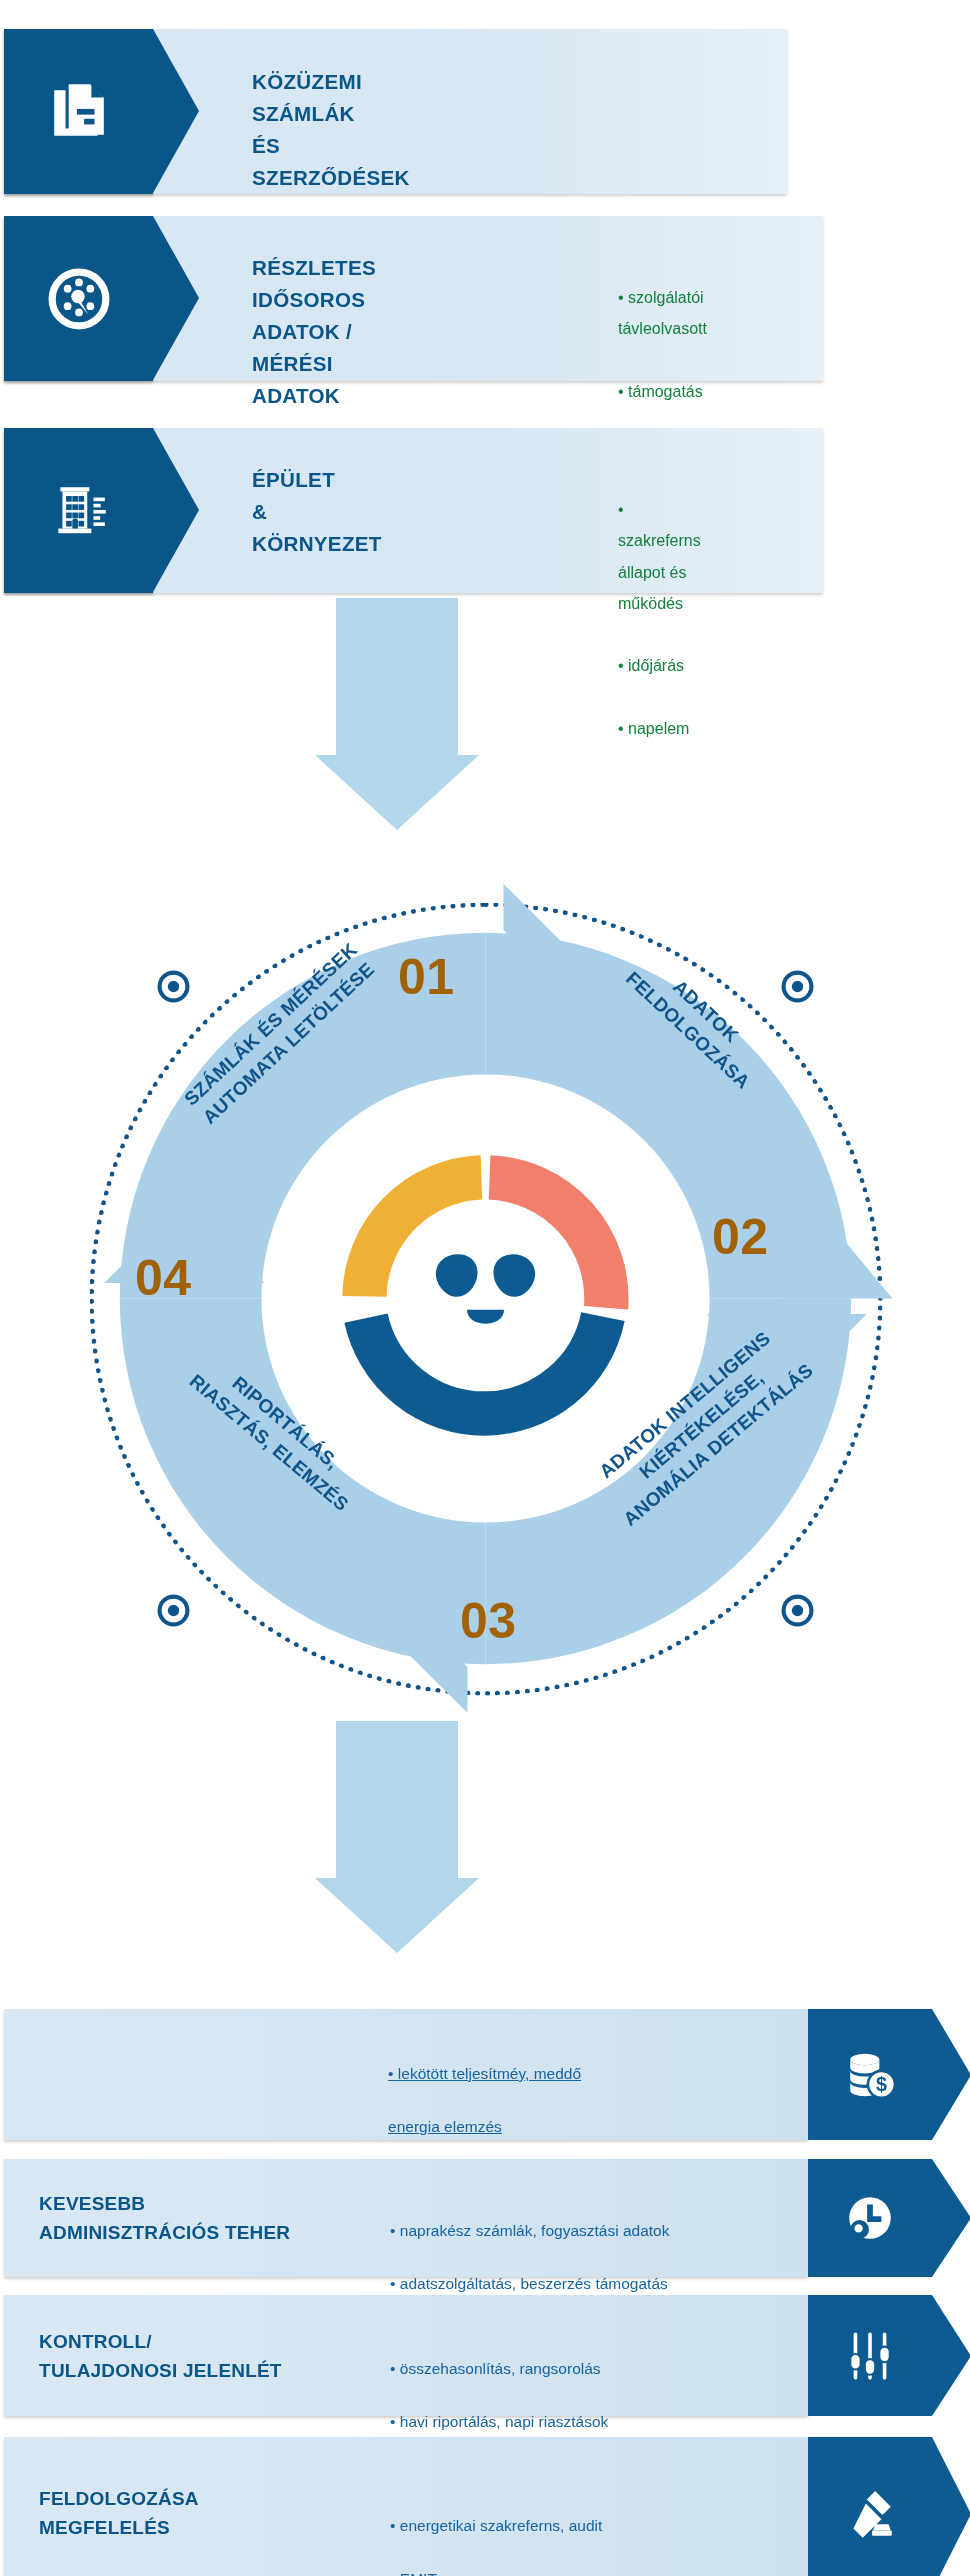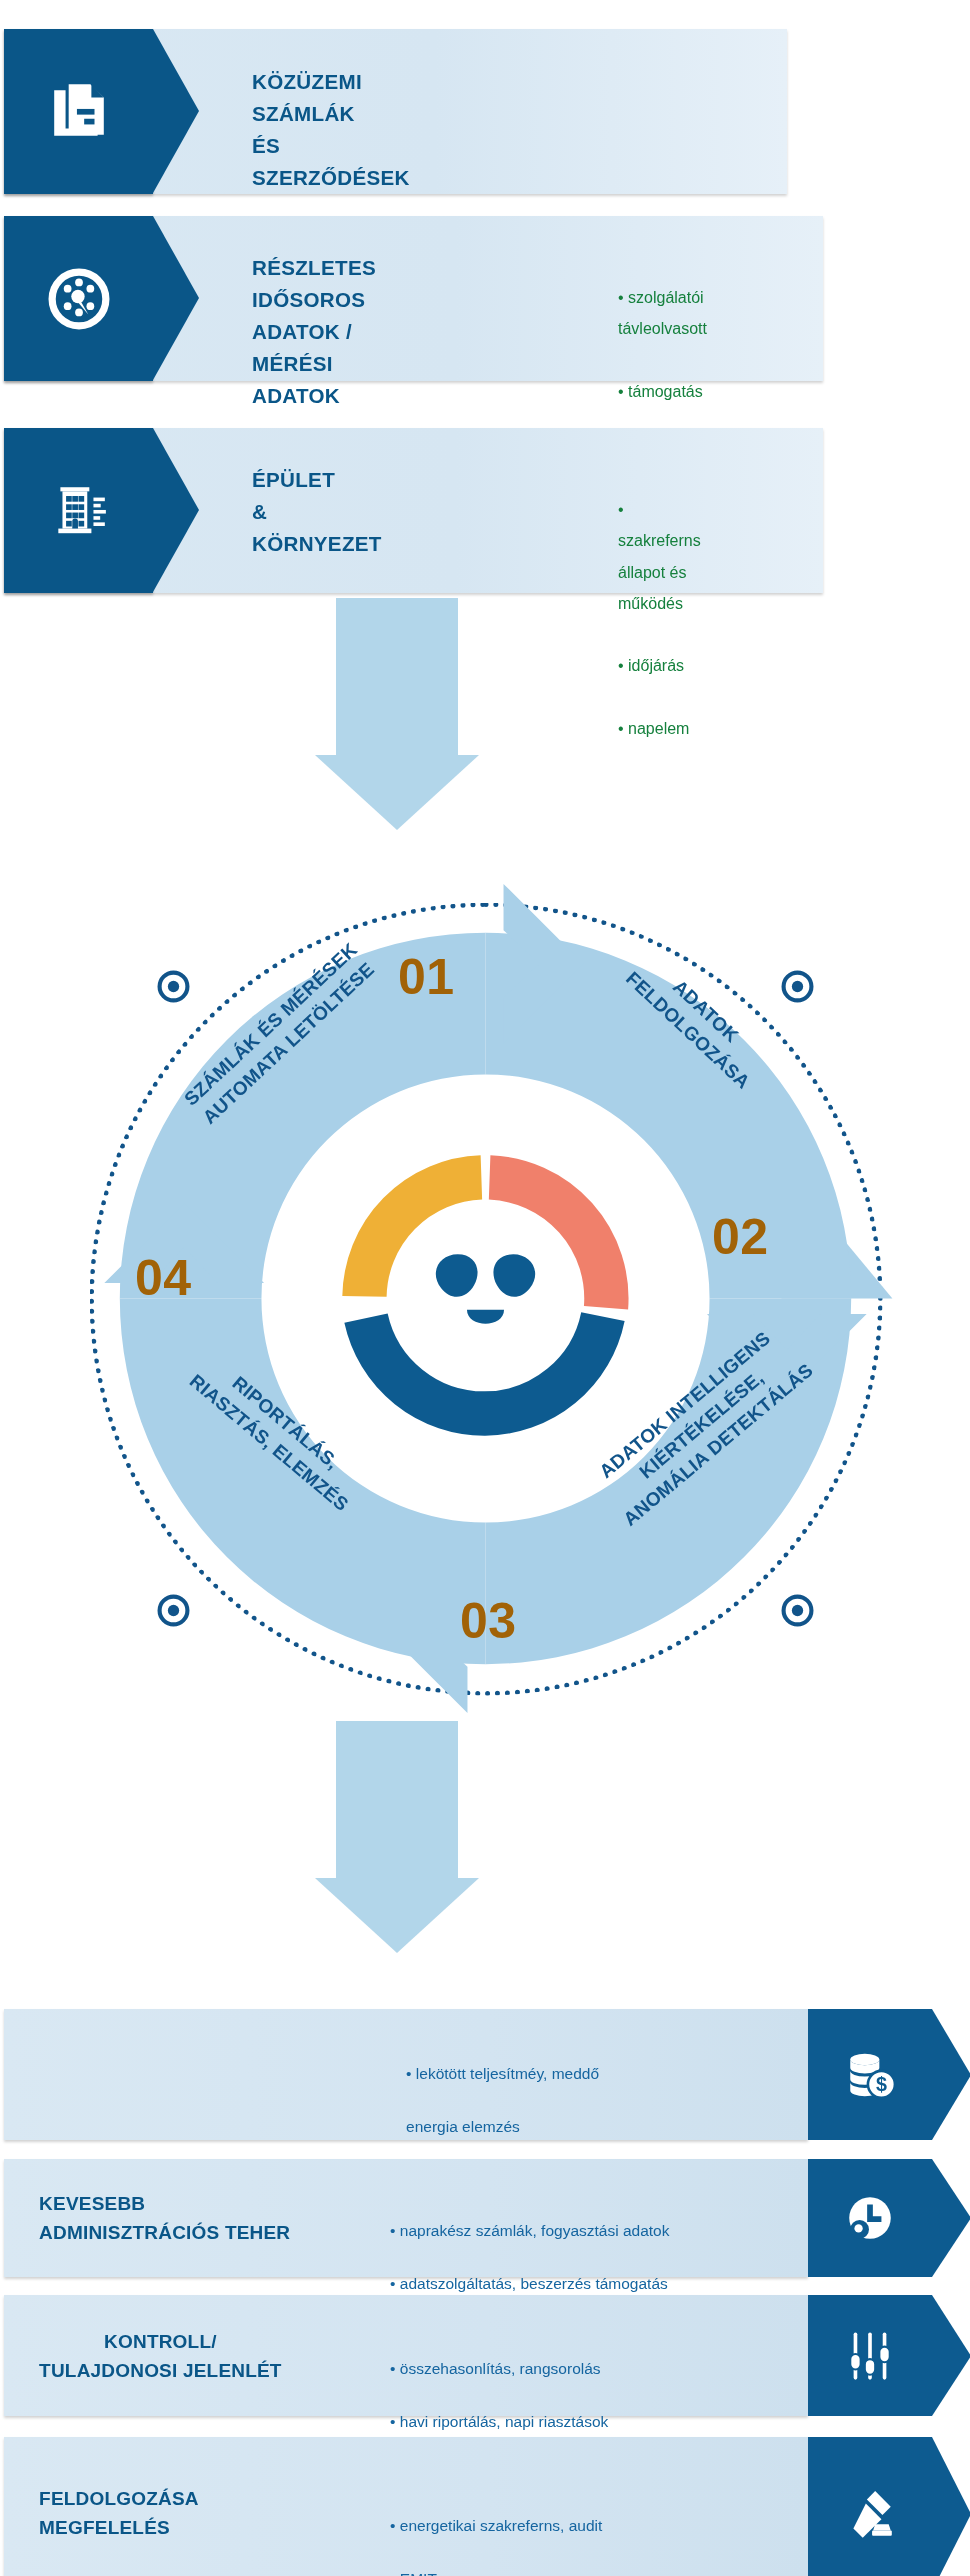--- a/index.html
+++ b/index.html
@@ -392,21 +392,21 @@
             <ellipse cx="42" cy="22" rx="28" ry="11"></ellipse>
             <path d="M14 22 v16 a28 11 0 0 0 56 0 v-16 a28 11 0 0 1 -56 0 Z"></path>
             <path d="M14 44 v16 a28 11 0 0 0 56 0 v-16 a28 11 0 0 1 -56 0 Z"></path>
             <path d="M14 66 v16 a28 11 0 0 0 56 0 v-16 a28 11 0 0 1 -56 0 Z"></path>
           </g>
           <circle cx="74" cy="70" r="26" fill="#fff" stroke="#0d5b90" stroke-width="5"></circle>
           <text x="74" y="82" font-family="'Liberation Sans',sans-serif" font-size="38" font-weight="700" fill="#0d5b90" text-anchor="middle">$</text>
         </svg>
       </span>
     </div>
-    <div class="ben-bullets" data-name="benefit-bullets" style="left:402px; top:25px;">
+    <div class="ben-bullets" data-name="benefit-bullets" style="left:384px; top:25px;text-decoration:underline;">
       <span data-name="bullet-item">• lekötött teljesítméy, meddő</span>
       <span data-name="bullet-item">   energia elemzés</span>
       <span data-name="bullet-item">• üzemidőn kívüli fogyasztás csökkentése</span>
     </div>
   </div>
 
   <div class="ben-row" data-name="benefit-row-admin" style="top:2159px; width:845px; height:118px;">
     <div class="ben-band" data-name="benefit-band" style="width:804px; height:118px;"></div>
     <div class="ben-cap" data-name="benefit-icon-cap" style="left:804px; width:124px; height:118px;">
       <style>.ben-row[data-name="benefit-row-admin"] .ben-cap::after{border-top-width:59px;border-bottom-width:59px;}</style>
@@ -438,21 +438,21 @@
             <line x1="24" y1="10" x2="24" y2="94"></line>
             <line x1="52" y1="10" x2="52" y2="94"></line>
             <line x1="80" y1="10" x2="80" y2="94"></line>
           </g>
           <rect x="14" y="48" width="20" height="30" rx="10" fill="#fff" stroke="#0d5b90" stroke-width="4"></rect>
           <rect x="42" y="58" width="20" height="30" rx="10" fill="#fff" stroke="#0d5b90" stroke-width="4"></rect>
           <rect x="70" y="34" width="20" height="30" rx="10" fill="#fff" stroke="#0d5b90" stroke-width="4"></rect>
         </svg>
       </span>
     </div>
-    <div class="ben-title" data-name="benefit-title" style="left:35px; top:32px;text-align:center;">KONTROLL/
+    <div class="ben-title" data-name="benefit-title" style="left:35px; top:32px;">KONTROLL/
 TULAJDONOSI JELENLÉT</div>
     <div class="ben-bullets" data-name="benefit-bullets" style="left:386px; top:34px;">
       <span data-name="bullet-item">• összehasonlítás, rangsorolás</span>
       <span data-name="bullet-item">• havi riportálás, napi riasztások</span>
     </div>
   </div>
 
   <div class="ben-row" data-name="benefit-row-compliance" style="top:2437px; width:845px; height:155px;">
     <div class="ben-band" data-name="benefit-band" style="width:804px; height:155px;"></div>
     <div class="ben-cap" data-name="benefit-icon-cap" style="left:804px; width:124px; height:155px;">

